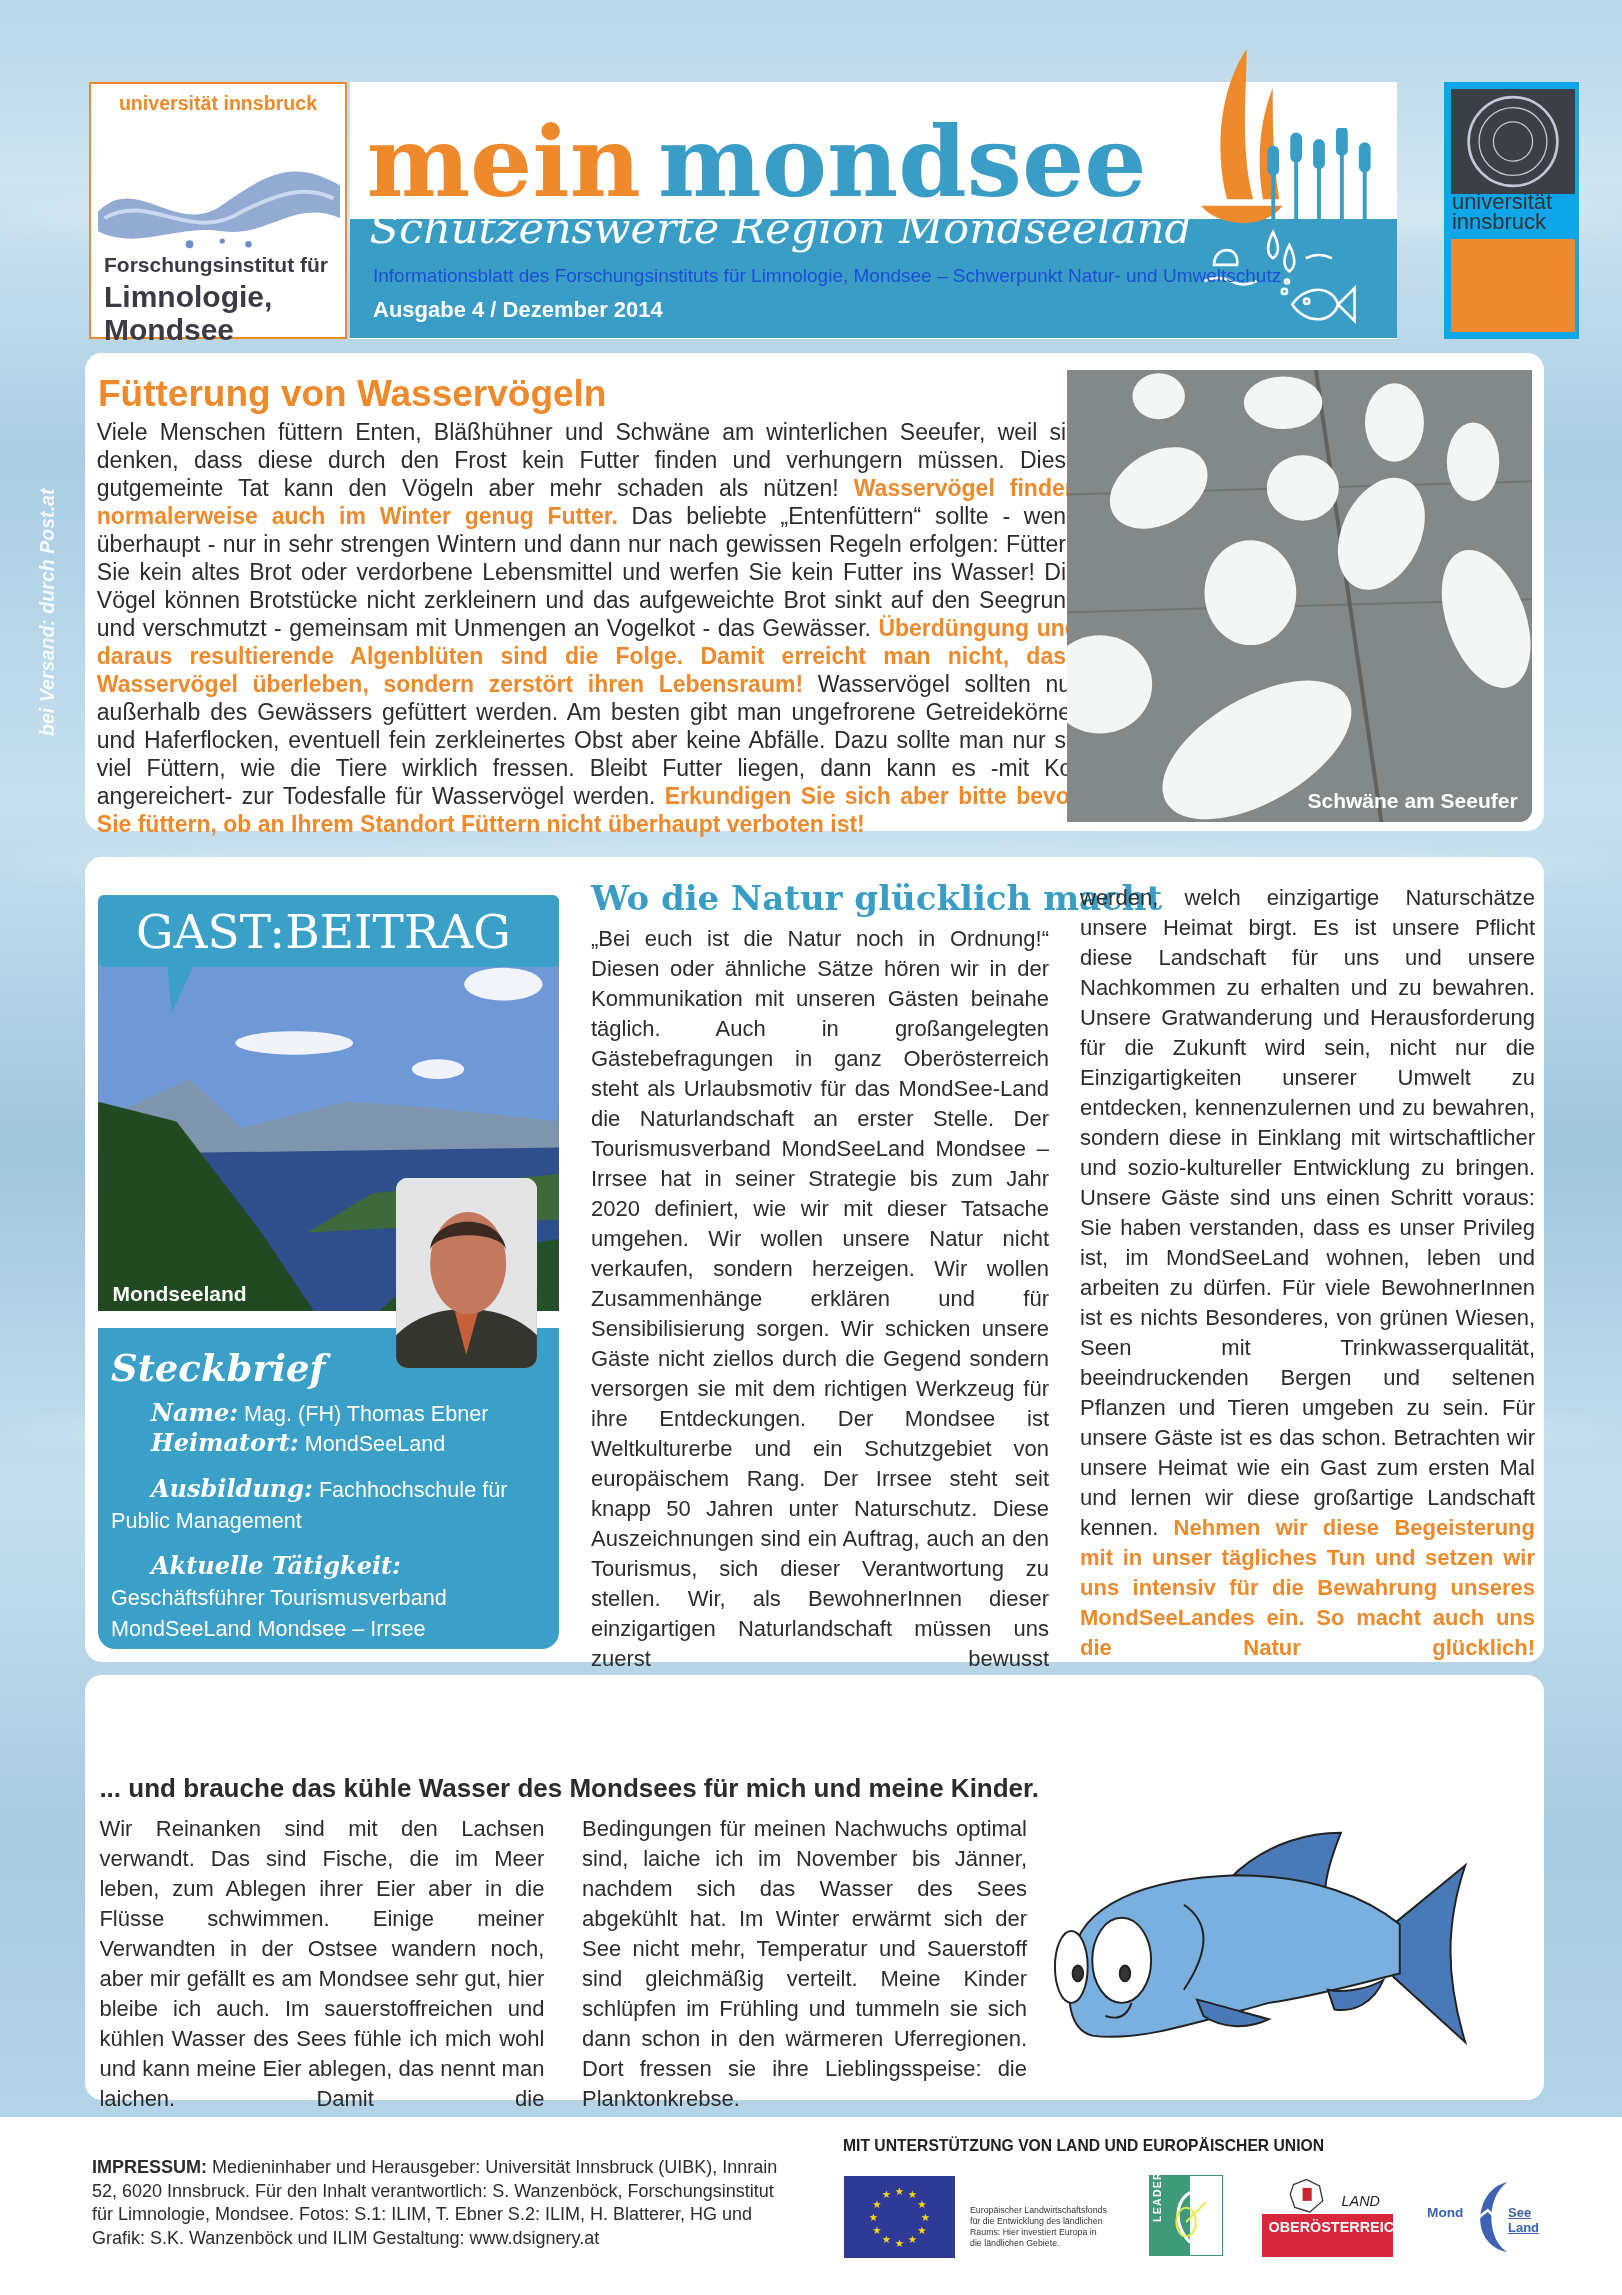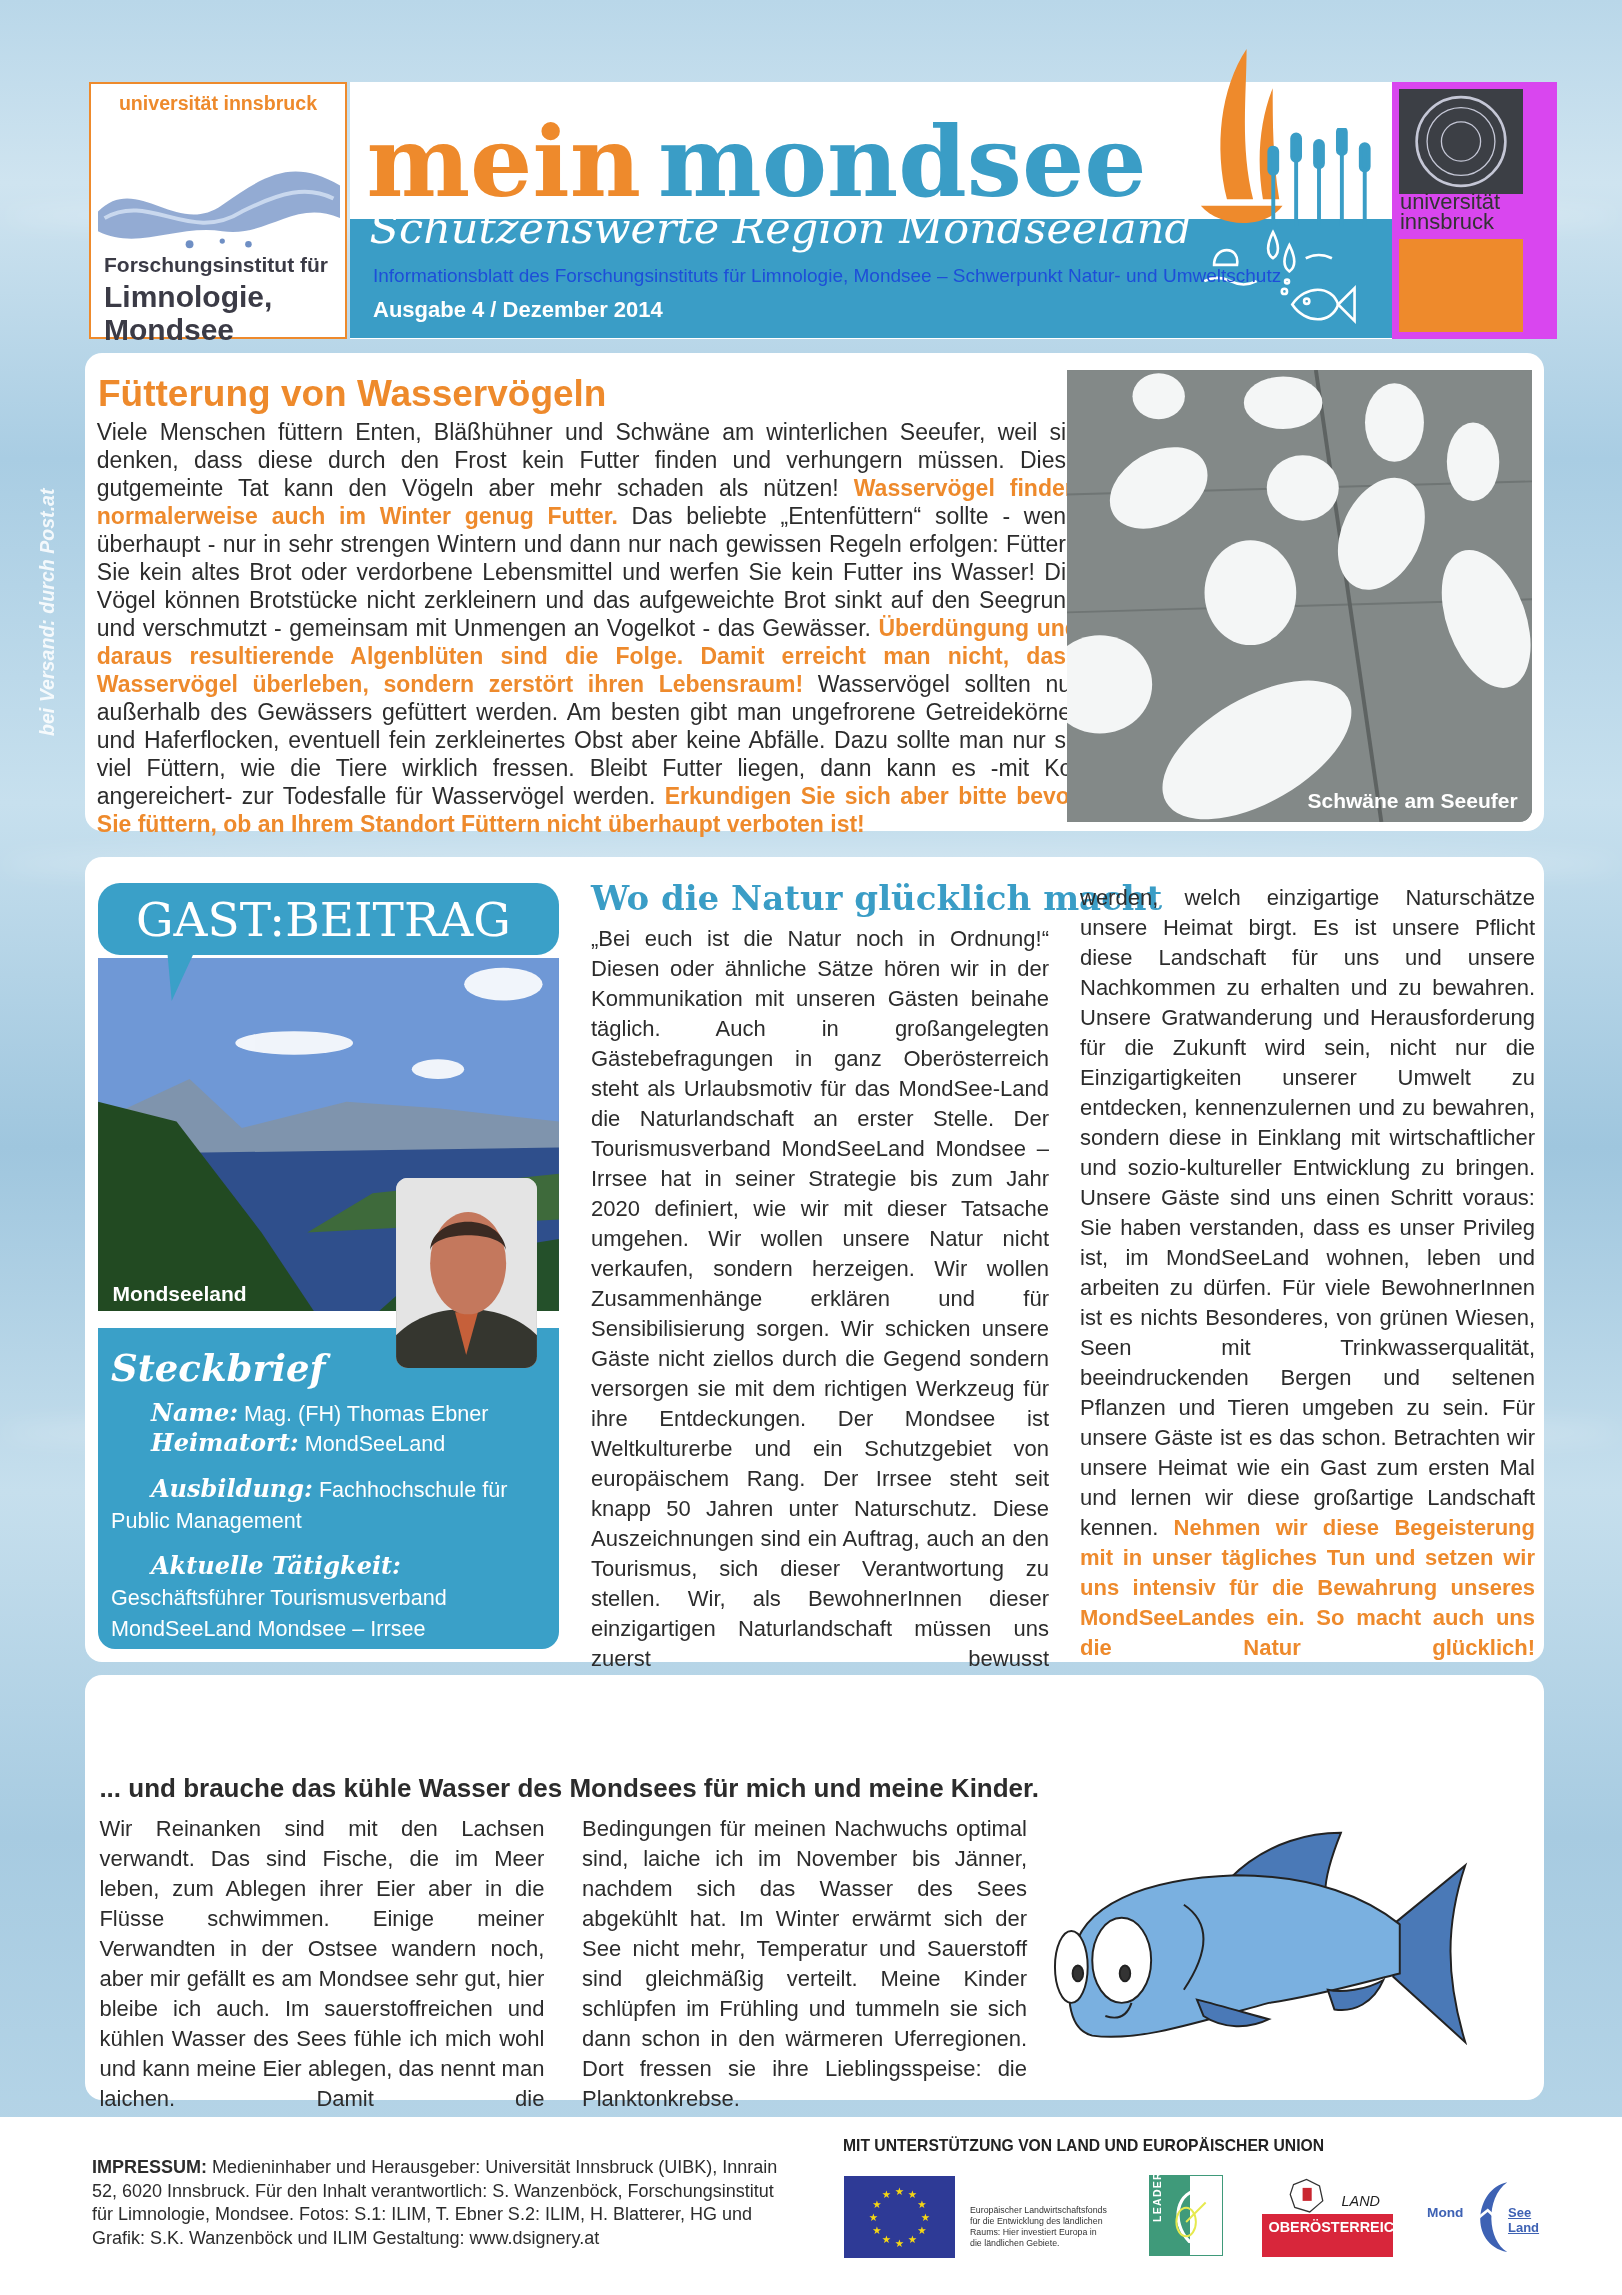--- a/index.html
+++ b/index.html
@@ -16,33 +16,33 @@
   #hdr-left .splash{position:absolute;top:62px;left:6.5px;width:242px;height:105px;}
   #hdr-left .fi{position:absolute;left:13px;top:169px;font-size:21px;color:#3b3b46;font-weight:bold;}
   #hdr-left .limn{position:absolute;left:13px;top:196px;font-size:30px;line-height:33px;color:#3b3b46;font-weight:bold;}
   #hdr-main{position:absolute;left:350px;top:82px;width:1047px;height:257px;background:#fff;}
   #hdr-main .band{position:absolute;left:0;top:137px;width:100%;height:119px;background:#3a9dc6;}
   #hdr-main .title-mein{position:absolute;left:16.4px;top:18.3px;font-size:98px;font-weight:bold;color:#ee8a2c;line-height:124px;}
   #hdr-main .title-mondsee{position:absolute;left:308px;top:18.3px;font-size:98px;font-weight:bold;color:#3a9dc6;line-height:124px;}
   #hdr-main .subtitle{position:absolute;left:19.6px;top:121px;font-size:43px;color:#fff;font-style:italic;}
   #hdr-main .info{position:absolute;left:23px;top:183px;font-size:19px;color:#1d4ed8;}
   #hdr-main .issue{position:absolute;left:23px;top:215px;font-size:22px;color:#fff;font-weight:bold;}
-  #hdr-right{position:absolute;left:1392px;top:82px;width:165px;height:257px;background:#d946ef;}
+  #hdr-right{position:absolute;left:1444px;top:82px;width:135px;height:257px;background:#0ea5e9;}
   #hdr-right .seal{position:absolute;left:6.5px;top:6.5px;width:124px;height:105px;background:#3c3f45;}
   #hdr-right .orange-box{position:absolute;left:6.5px;top:157px;width:124px;height:93px;background:#ee8a2c;}
   #hdr-right .utext{position:absolute;left:7.9px;top:110px;font-size:22px;line-height:19.6px;color:#333;}
   
   #art1{left:85px;top:353px;width:1459px;height:478px;}
   #art1 h2{position:absolute;left:13px;top:19.6px;margin:0;font-size:37px;color:#ee8a2c;font-weight:bold;}
   #art1 .body{position:absolute;left:11.8px;top:65px;width:982px;font-size:23px;line-height:28px;color:#2c2c2c;text-align:justify;}
   #art1 .photo{position:absolute;left:982px;top:17px;width:465px;height:452px;border-radius:0 0 13px 0;overflow:hidden;background:#7e8483;}
   #art1 .cap{position:absolute;right:14.4px;bottom:9.2px;font-size:21px;color:#fff;font-weight:bold;}
   
   #art2{left:85px;top:857px;width:1459px;height:805px;}
-  .bubble{position:absolute;left:13px;top:26px;width:461px;height:72px;background:#3aa0c8;border-radius:22px;}
+  .bubble{position:absolute;left:13px;top:38px;width:461px;height:72px;background:#3aa0c8;border-radius:6px;}
   .bubble .t{position:absolute;left:38px;top:9.2px;font-size:47px;color:#fff;}
   .bubble .tail{position:absolute;left:65px;top:69px;width:0;height:0;border-left:13px solid transparent;border-right:14.4px solid transparent;border-top:49px solid #3aa0c8;transform:skewX(-10deg);}
   #lake{position:absolute;left:13px;top:101px;width:461px;height:353px;background:linear-gradient(180deg,#5f8fd0 0%,#87b0e0 25%,#7c93b0 40%,#2a4f8a 55%,#34518c 70%,#2d5e2e 75%,#1f4a22 100%);overflow:hidden;}
   #lake .lbl{position:absolute;left:14.4px;bottom:5.2px;font-size:21px;font-weight:bold;color:#fff;}
   #portrait{position:absolute;left:311px;top:321px;width:141px;height:190px;border-radius:11.8px;overflow:hidden;background:linear-gradient(180deg,#e8e8e8 0%,#dedede 55%,#3a3b38 70%,#34352f 100%);}
   #steck{position:absolute;left:13px;top:471px;width:461px;height:321px;background:#3aa0c8;border-radius:0 0 17px 17px;color:#fff;}
   #steck .h{position:absolute;left:13px;top:18.3px;font-size:37px;font-style:italic;font-weight:bold;}
   #steck .f{position:absolute;left:13px;font-size:21.6px;line-height:31px;width:419px;}
   #steck .f b{font-style:italic;font-family:"DejaVu Serif","Liberation Serif",serif;font-size:24px;margin-left:40px;}
   #art2 h3{position:absolute;left:506px;top:21px;margin:0;font-size:34px;color:#3a9dc6;font-weight:bold;}

